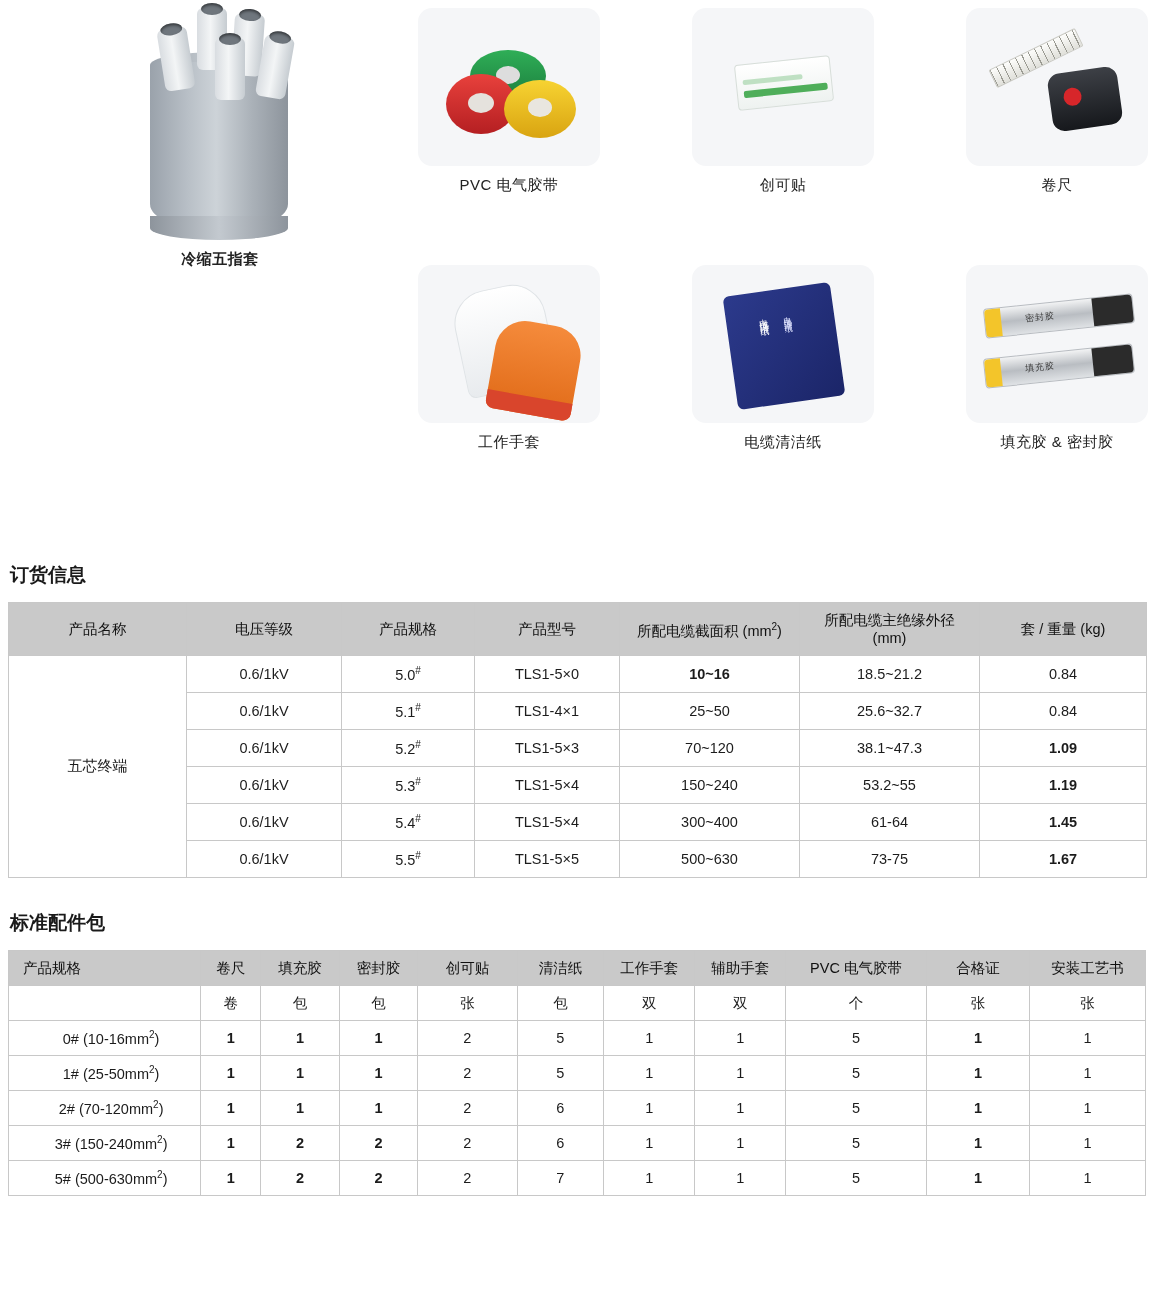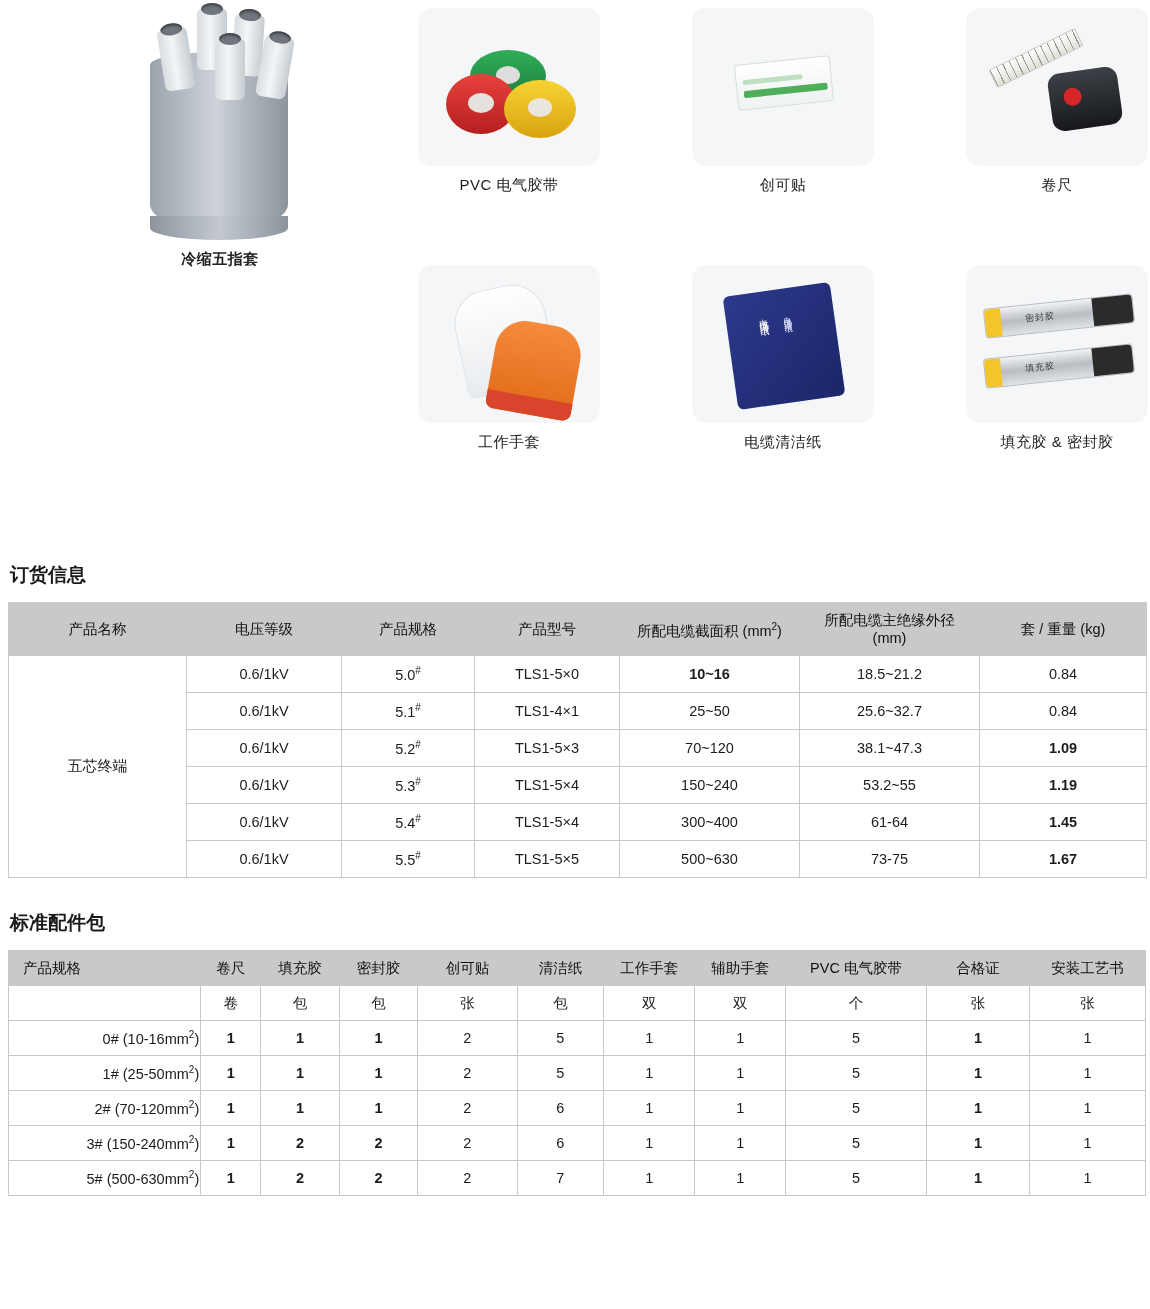--- a/index.html
+++ b/index.html
@@ -255,21 +255,21 @@
     padding: 8px 2px;
     line-height: 18px;
     font-size: 14.5px;
   }
   .t-order td { height: 37px; }
   .t-order td.rowhead { font-size: 15px; }
   .t-order td.bold { font-weight: bold; }
 
   .t-kit th.first { text-align: left; padding-left: 14px; }
   .t-kit td { height: 35px; }
-  .t-kit td.first { text-align: right; padding-left: 14px; }
+  .t-kit td.first { text-align: center; padding-left: 14px; }
   .t-kit td.bold { font-weight: bold; }
   .sup { font-size: 10px; vertical-align: super; }
 </style>
 </head>
 <body>
 
 <div class="page">
 
   <div class="gallery">
 

